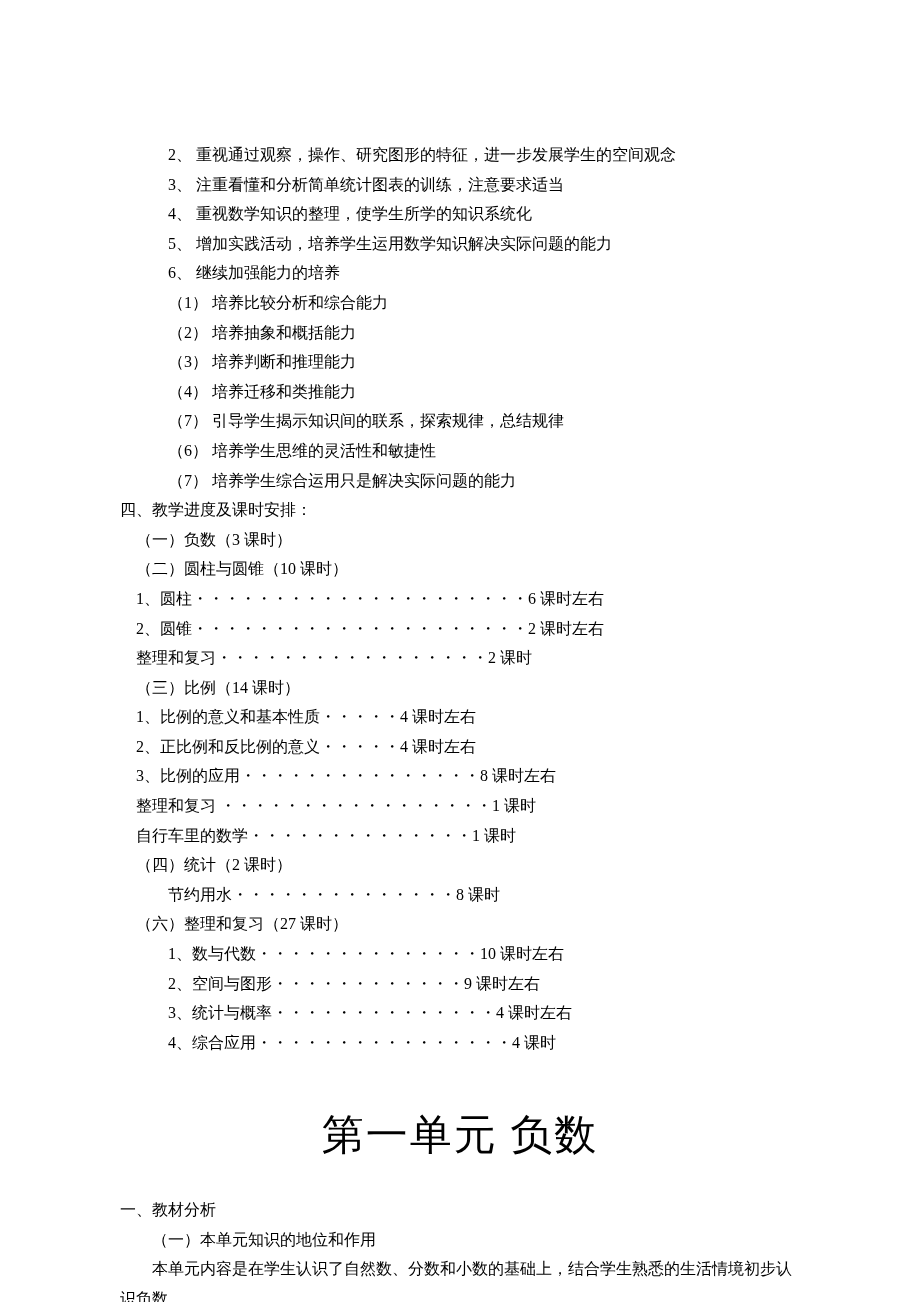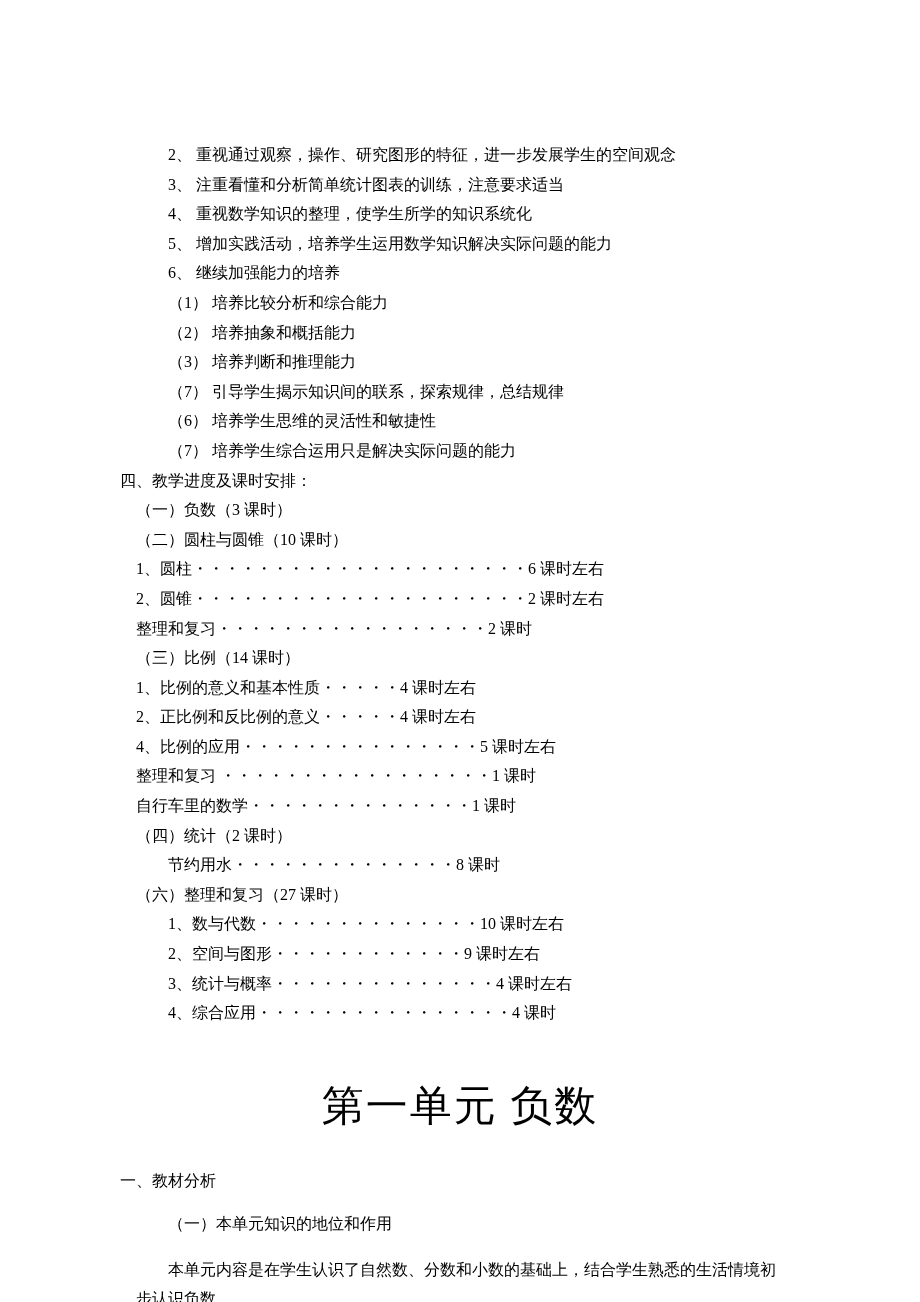--- a/index.html
+++ b/index.html
@@ -24,22 +24,21 @@
       font-family: "SimSun", "宋体", serif;
       font-weight: normal;
       text-align: center;
       font-size: 42px;
       margin: 40px 0 20px 0;
       letter-spacing: 2px;
     }
     .para {
       text-indent: 2em;
       line-height: 1.85;
-      margin: 16px;
-      font-family: Liberation Mono, monospace;
+      margin: 0;
     }
     .para-noindent {
       text-indent: 0;
       line-height: 1.85;
       margin: 0;
     }
     .sect {
       margin: 0;
     }
   </style>
@@ -48,36 +47,37 @@
 
 <div>
   <div class="line indent-1">2、 重视通过观察，操作、研究图形的特征，进一步发展学生的空间观念</div>
   <div class="line indent-1">3、 注重看懂和分析简单统计图表的训练，注意要求适当</div>
   <div class="line indent-1">4、 重视数学知识的整理，使学生所学的知识系统化</div>
   <div class="line indent-1">5、 增加实践活动，培养学生运用数学知识解决实际问题的能力</div>
   <div class="line indent-1">6、 继续加强能力的培养</div>
   <div class="line indent-1">（1） 培养比较分析和综合能力</div>
   <div class="line indent-1">（2） 培养抽象和概括能力</div>
   <div class="line indent-1">（3） 培养判断和推理能力</div>
+  <div class="line indent-1">（4） 培养迁移和类推能力</div>
   <div class="line indent-1">（7） 引导学生揭示知识间的联系，探索规律，总结规律</div>
   <div class="line indent-1">（6） 培养学生思维的灵活性和敏捷性</div>
   <div class="line indent-1">（7） 培养学生综合运用只是解决实际问题的能力</div>
 </div>
 
 <div class="sect">
   <div class="line indent-2">四、教学进度及课时安排：</div>
   <div class="line indent-3">（一）负数（3 课时）</div>
   <div class="line indent-3">（二）圆柱与圆锥（10 课时）</div>
   <div class="line indent-3">1、圆柱・・・・・・・・・・・・・・・・・・・・・6 课时左右</div>
   <div class="line indent-3">2、圆锥・・・・・・・・・・・・・・・・・・・・・2 课时左右</div>
   <div class="line indent-3">整理和复习・・・・・・・・・・・・・・・・・2 课时</div>
   <div class="line indent-3">（三）比例（14 课时）</div>
   <div class="line indent-3">1、比例的意义和基本性质・・・・・4 课时左右</div>
   <div class="line indent-3">2、正比例和反比例的意义・・・・・4 课时左右</div>
-  <div class="line indent-3">4、比例的应用・・・・・・・・・・・・・・・5 课时左右</div>
+  <div class="line indent-3">3、比例的应用・・・・・・・・・・・・・・・8 课时左右</div>
   <div class="line indent-3">整理和复习 ・・・・・・・・・・・・・・・・・1 课时</div>
   <div class="line indent-3">自行车里的数学・・・・・・・・・・・・・・1 课时</div>
   <div class="line indent-3">（四）统计（2 课时）</div>
   <div class="line indent-5">节约用水・・・・・・・・・・・・・・8 课时</div>
   <div class="line indent-3">（六）整理和复习（27 课时）</div>
   <div class="line indent-5">1、数与代数・・・・・・・・・・・・・・10 课时左右</div>
   <div class="line indent-5">2、空间与图形・・・・・・・・・・・・9 课时左右</div>
   <div class="line indent-5">3、统计与概率・・・・・・・・・・・・・・4 课时左右</div>
   <div class="line indent-5">4、综合应用・・・・・・・・・・・・・・・・4 课时</div>
 </div>

